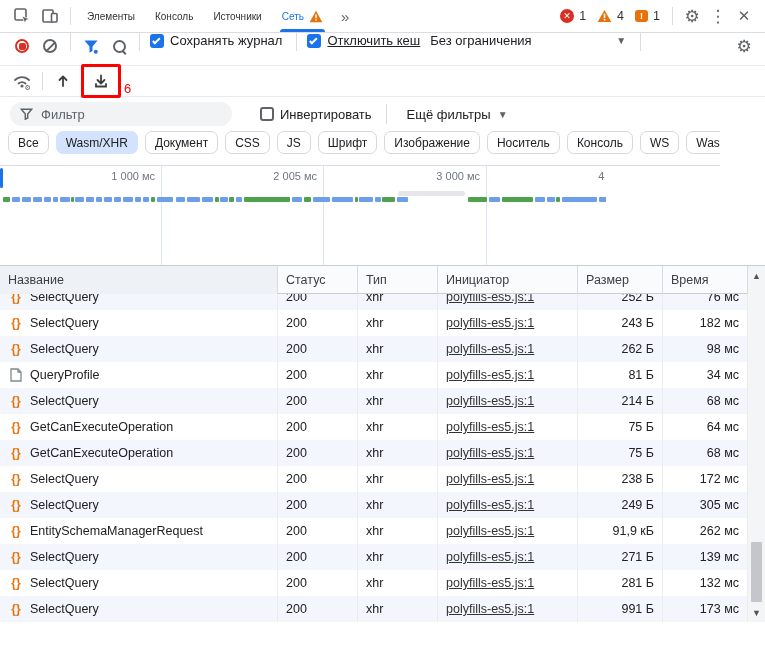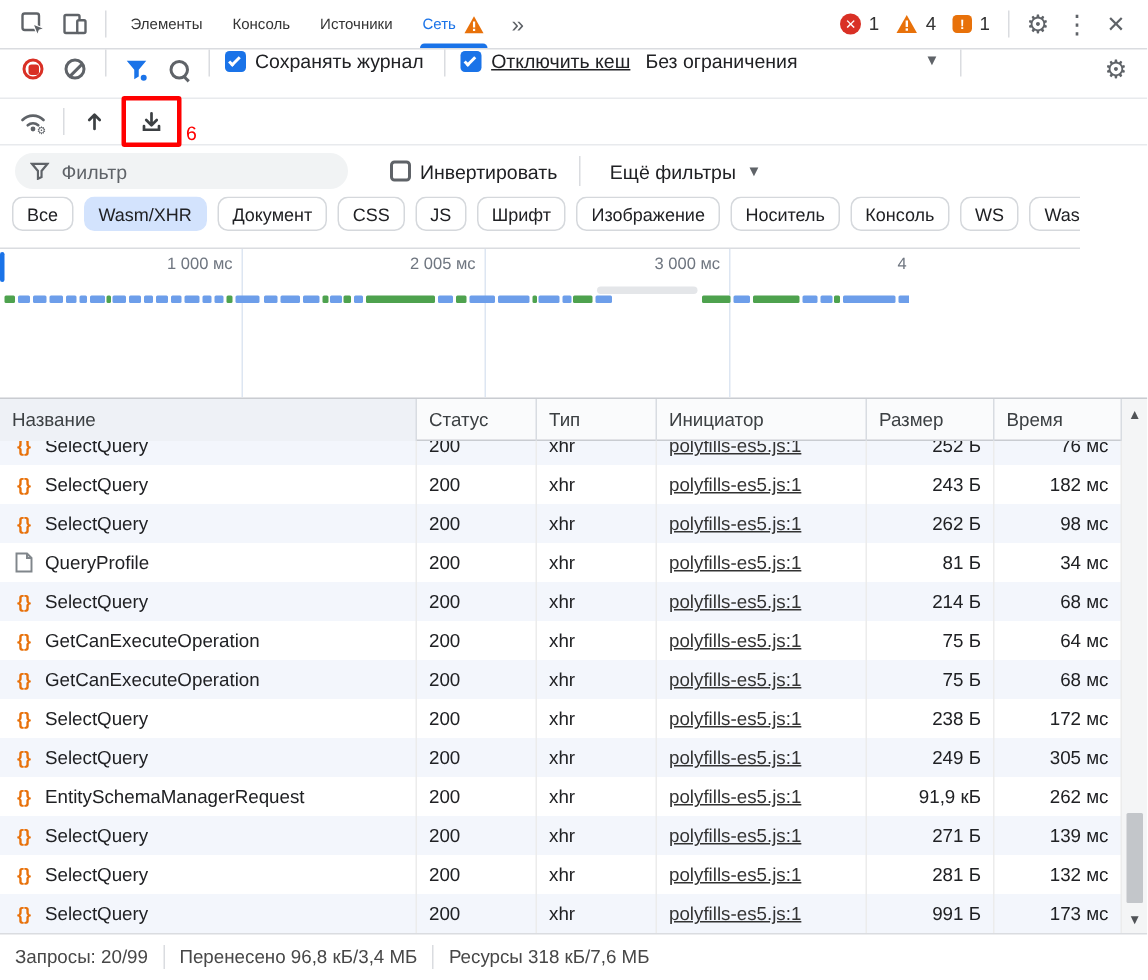--- a/index.html
+++ b/index.html
@@ -531,21 +531,14 @@
         </div>
       </div>
   </div>
 
   <div class="sbar">
     <div class="sarrow" style="top:2px;">▲</div>
     <div class="sthumb" style="top:276px;"></div>
     <div class="sarrow" style="top:339px;">▼</div>
   </div>
 
-  <div class="statusbar">
-    <span>Запросы: 20/99</span>
-    <span class="ssep"></span>
-    <span>Перенесено 96,8 кБ/3,4 МБ</span>
-    <span class="ssep"></span>
-    <span>Ресурсы 318 кБ/7,6 МБ</span>
-  </div>
 
 </div>
 
 </body></html>

